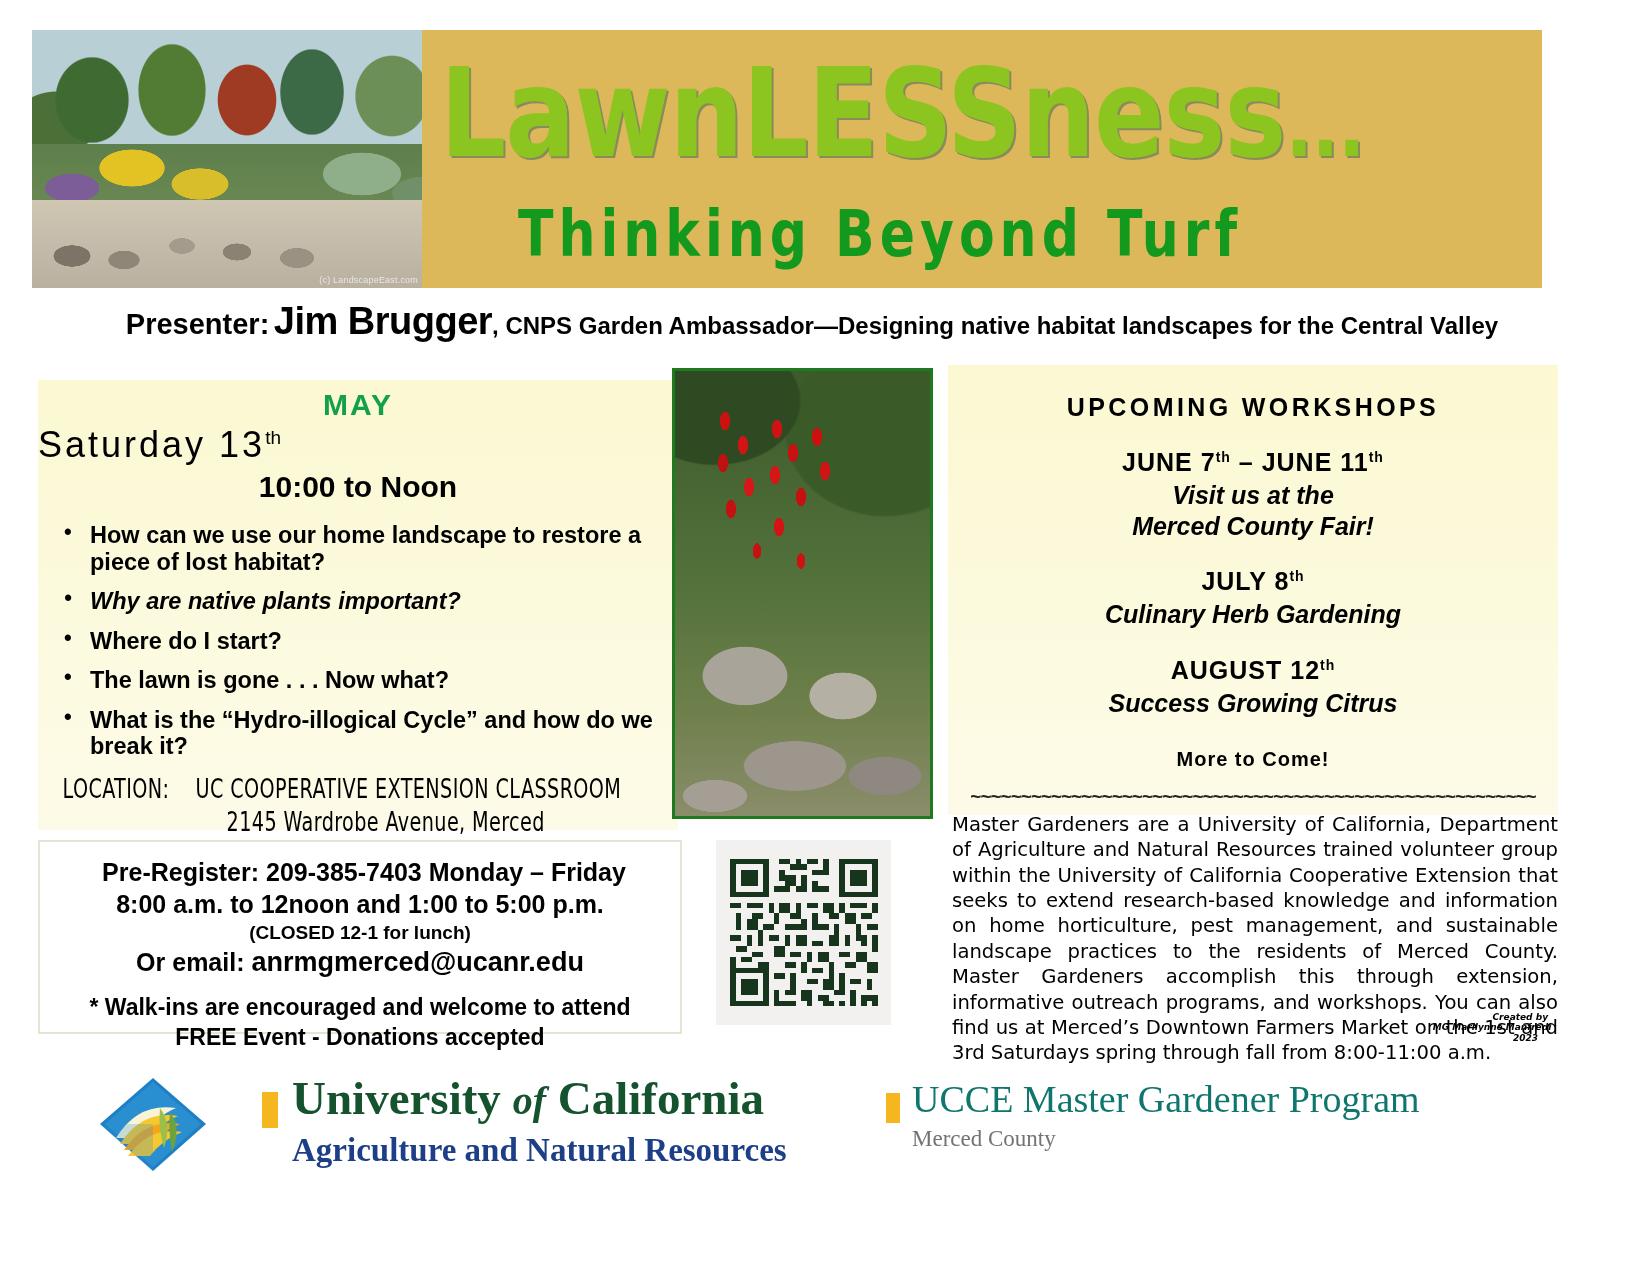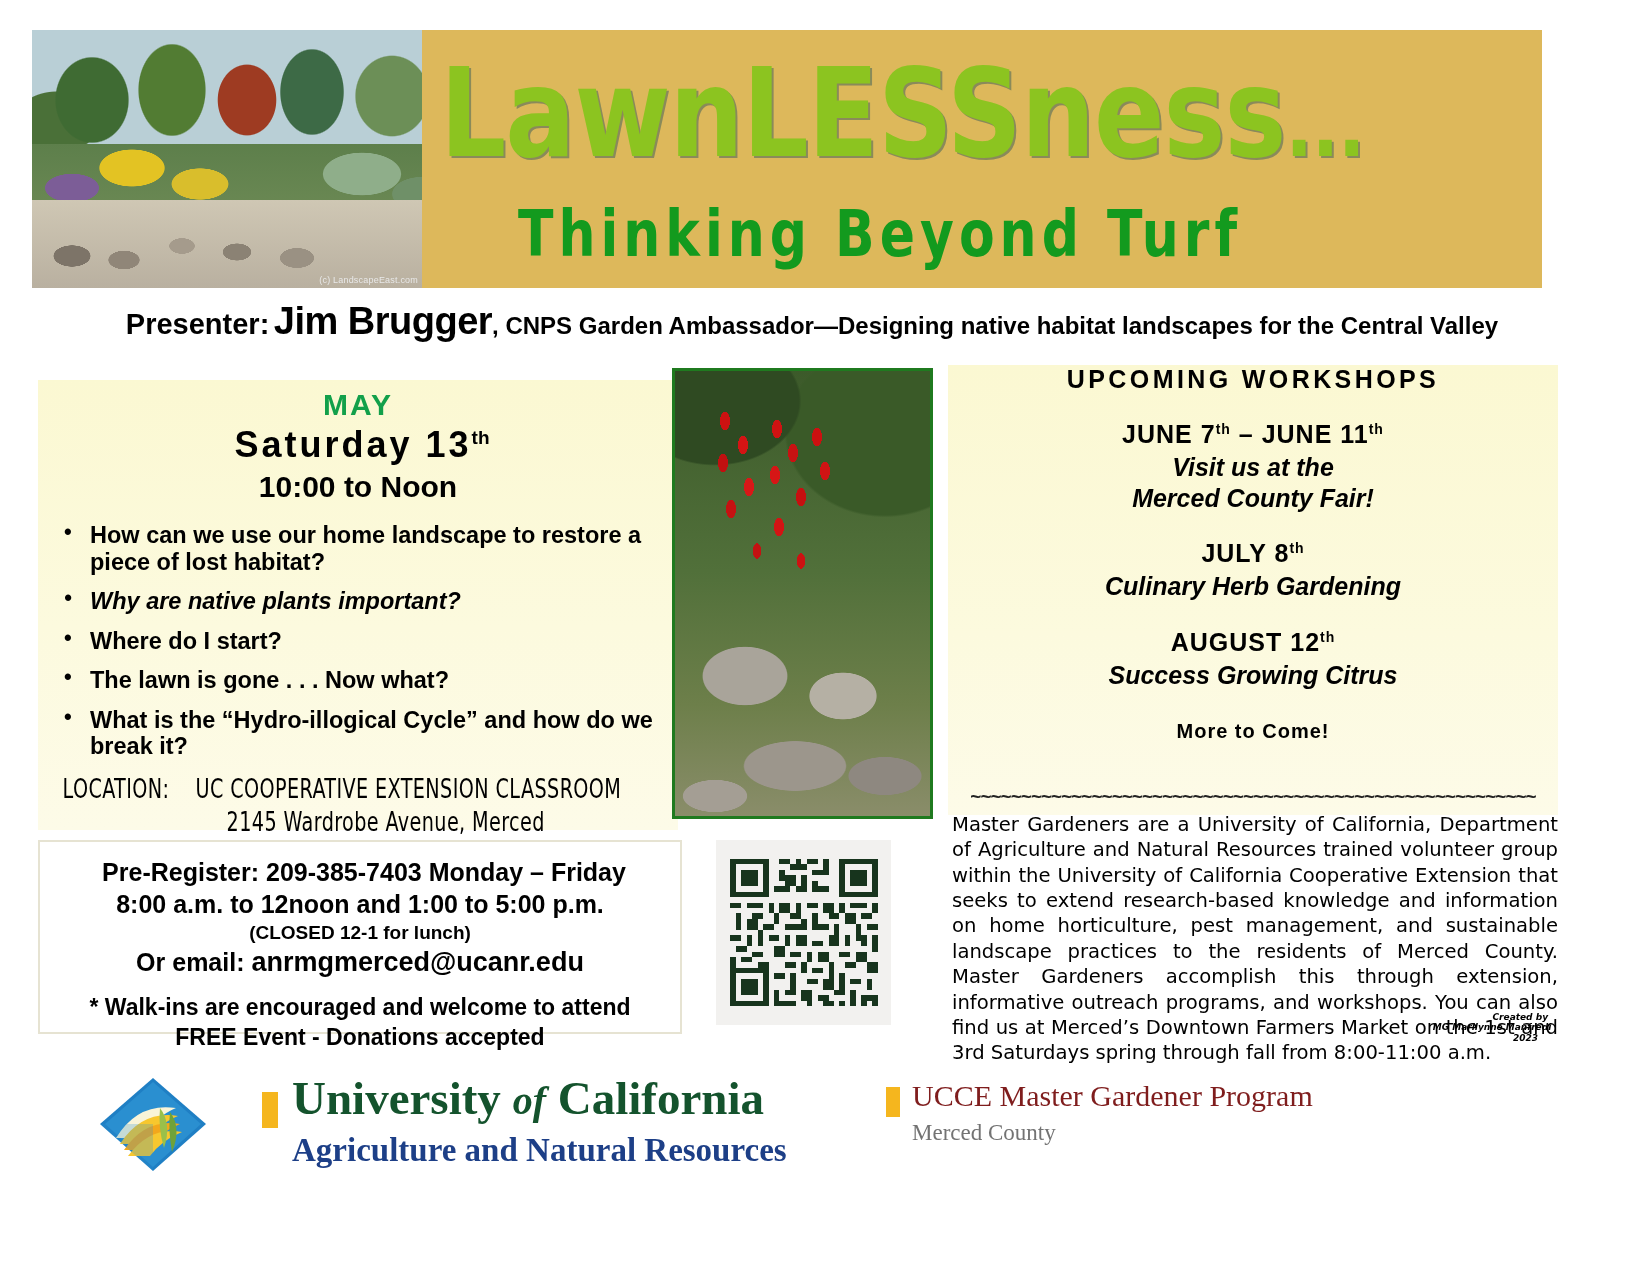--- a/index.html
+++ b/index.html
@@ -81,21 +81,21 @@
   .presenter .nm{font-size:38px;font-weight:bold;letter-spacing:-0.5px;}
   .presenter .role{font-size:24px;font-weight:bold;}
 
   
   .left-panel{
     position:absolute; left:38px; top:380px; width:640px; height:450px;
     background:linear-gradient(180deg,#fbf8d2 0%,#fcfade 55%,#fdfbe8 100%);
   }
   .may{color:#12a04a;font-weight:bold;font-size:30px;letter-spacing:2px;
        text-align:center;margin-top:8px;}
-  .satline{text-align:center;font-weight:bold;font-size:36px;letter-spacing:3px;margin-top:2px;padding-left:8px;}
+  .satline{font-weight:normal;font-size:36px;letter-spacing:3px;margin-top:2px;}
   .satline sup{font-size:19px;letter-spacing:0;}
   .timeline{text-align:center;font-weight:bold;font-size:30px;margin-top:4px;}
 
   ul.bullets{margin:18px 0 0 0;padding:0 14px 0 52px;list-style:none;}
   ul.bullets li{
     position:relative;font-size:23.5px;font-weight:bold;line-height:1.13;
     margin-bottom:13px;
   }
   ul.bullets li::before{content:"•";position:absolute;left:-26px;top:-2px;font-size:22px;}
   ul.bullets li.ital{font-style:italic;}
@@ -162,21 +162,21 @@
   
   .qr-wrap{position:absolute;left:716px;top:840px;width:175px;height:185px;background:#f2f1ef;}
   .qr{position:absolute;left:9px;top:10px;width:158px;height:165px;}
 
   
   .right-panel{
     position:absolute; left:948px; top:365px; width:610px; height:450px;
     background:linear-gradient(180deg,#fbf8d2 0%,#fcfade 60%,#fdfbe8 100%);
     text-align:center;
   }
-  .uw-title{font-weight:bold;font-size:25px;letter-spacing:3.4px;}
+  .uw-title{font-weight:bold;font-size:25px;letter-spacing:3.4px;padding-top:28px;}
   .ws{margin-top:26px;}
   .ws .d{font-weight:bold;font-size:25px;letter-spacing:1px;}
   .ws .d sup{font-size:14px;}
   .ws .n{font-weight:bold;font-style:italic;font-size:25px;margin-top:3px;line-height:1.22;}
   .more{font-weight:bold;font-size:20px;letter-spacing:1px;margin-top:30px;}
 
   .squig{
     position:absolute;left:948px;top:786px;width:610px;
     font-size:19px;font-weight:bold;letter-spacing:-1px;color:#222;
     overflow:hidden;white-space:nowrap;text-align:center;
@@ -202,21 +202,21 @@
   .goldbar{display:inline-block;width:16px;height:36px;background:#f5b61e;
            vertical-align:middle;margin-right:14px;}
   .uc-l1{font-family:"Liberation Serif",serif;font-weight:bold;font-size:47px;
          color:#14532d;line-height:1.05;white-space:nowrap;}
   .uc-l1 .ital{font-style:italic;font-weight:bold;font-size:40px;}
   .uc-l2{font-family:"Liberation Serif",serif;font-weight:bold;font-size:33px;
          color:#1d3f87;margin-top:4px;margin-left:30px;white-space:nowrap;}
   .mg-text{position:absolute;left:886px;top:20px;}
   .goldbar2{display:inline-block;width:14px;height:30px;background:#f5b61e;
             vertical-align:middle;margin-right:12px;}
-  .mg-l1{font-family:"Liberation Serif",serif;font-size:30px;color:#7f1d1d;
+  .mg-l1{font-family:"Liberation Serif",serif;font-size:38px;color:#0f766e;
          white-space:nowrap;line-height:1.05;}
   .mg-l2{font-family:"Liberation Serif",serif;font-size:23px;color:#737373;
          margin-left:26px;margin-top:3px;white-space:nowrap;}
 </style>
 </head>
 <body>
 
 <div class="header">
   <div class="hero-photo">
     <div class="hp-sky"></div>

